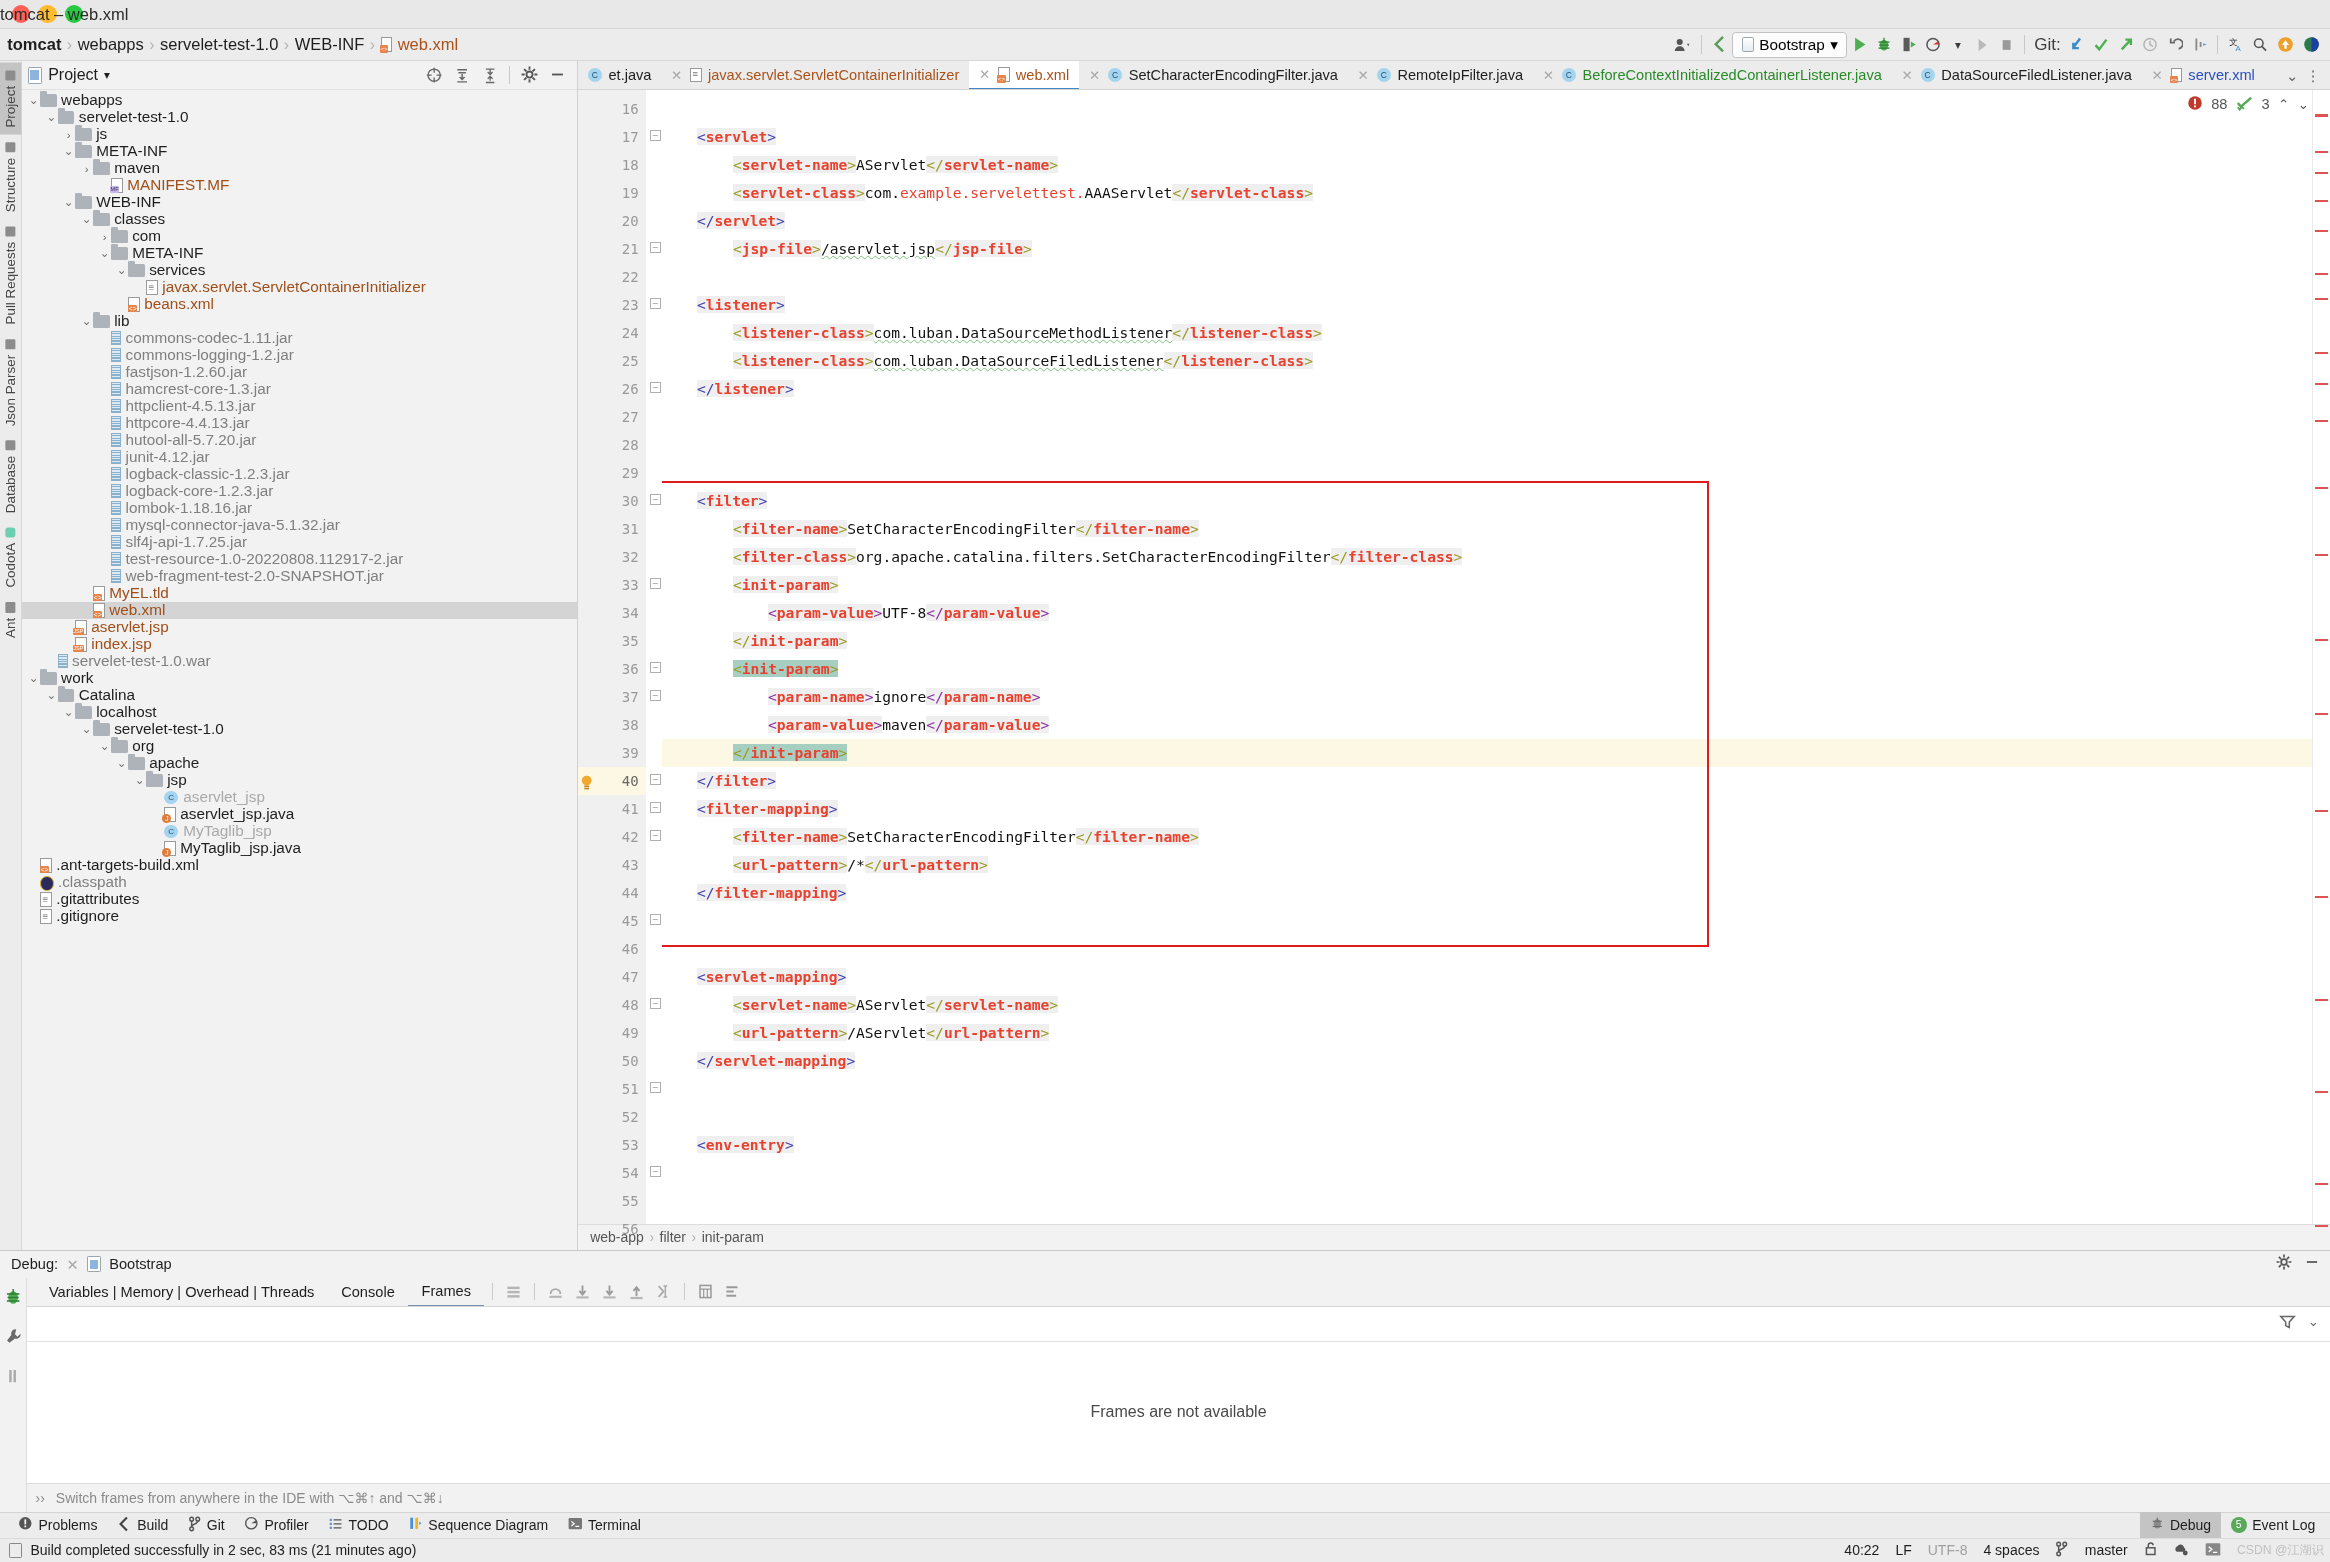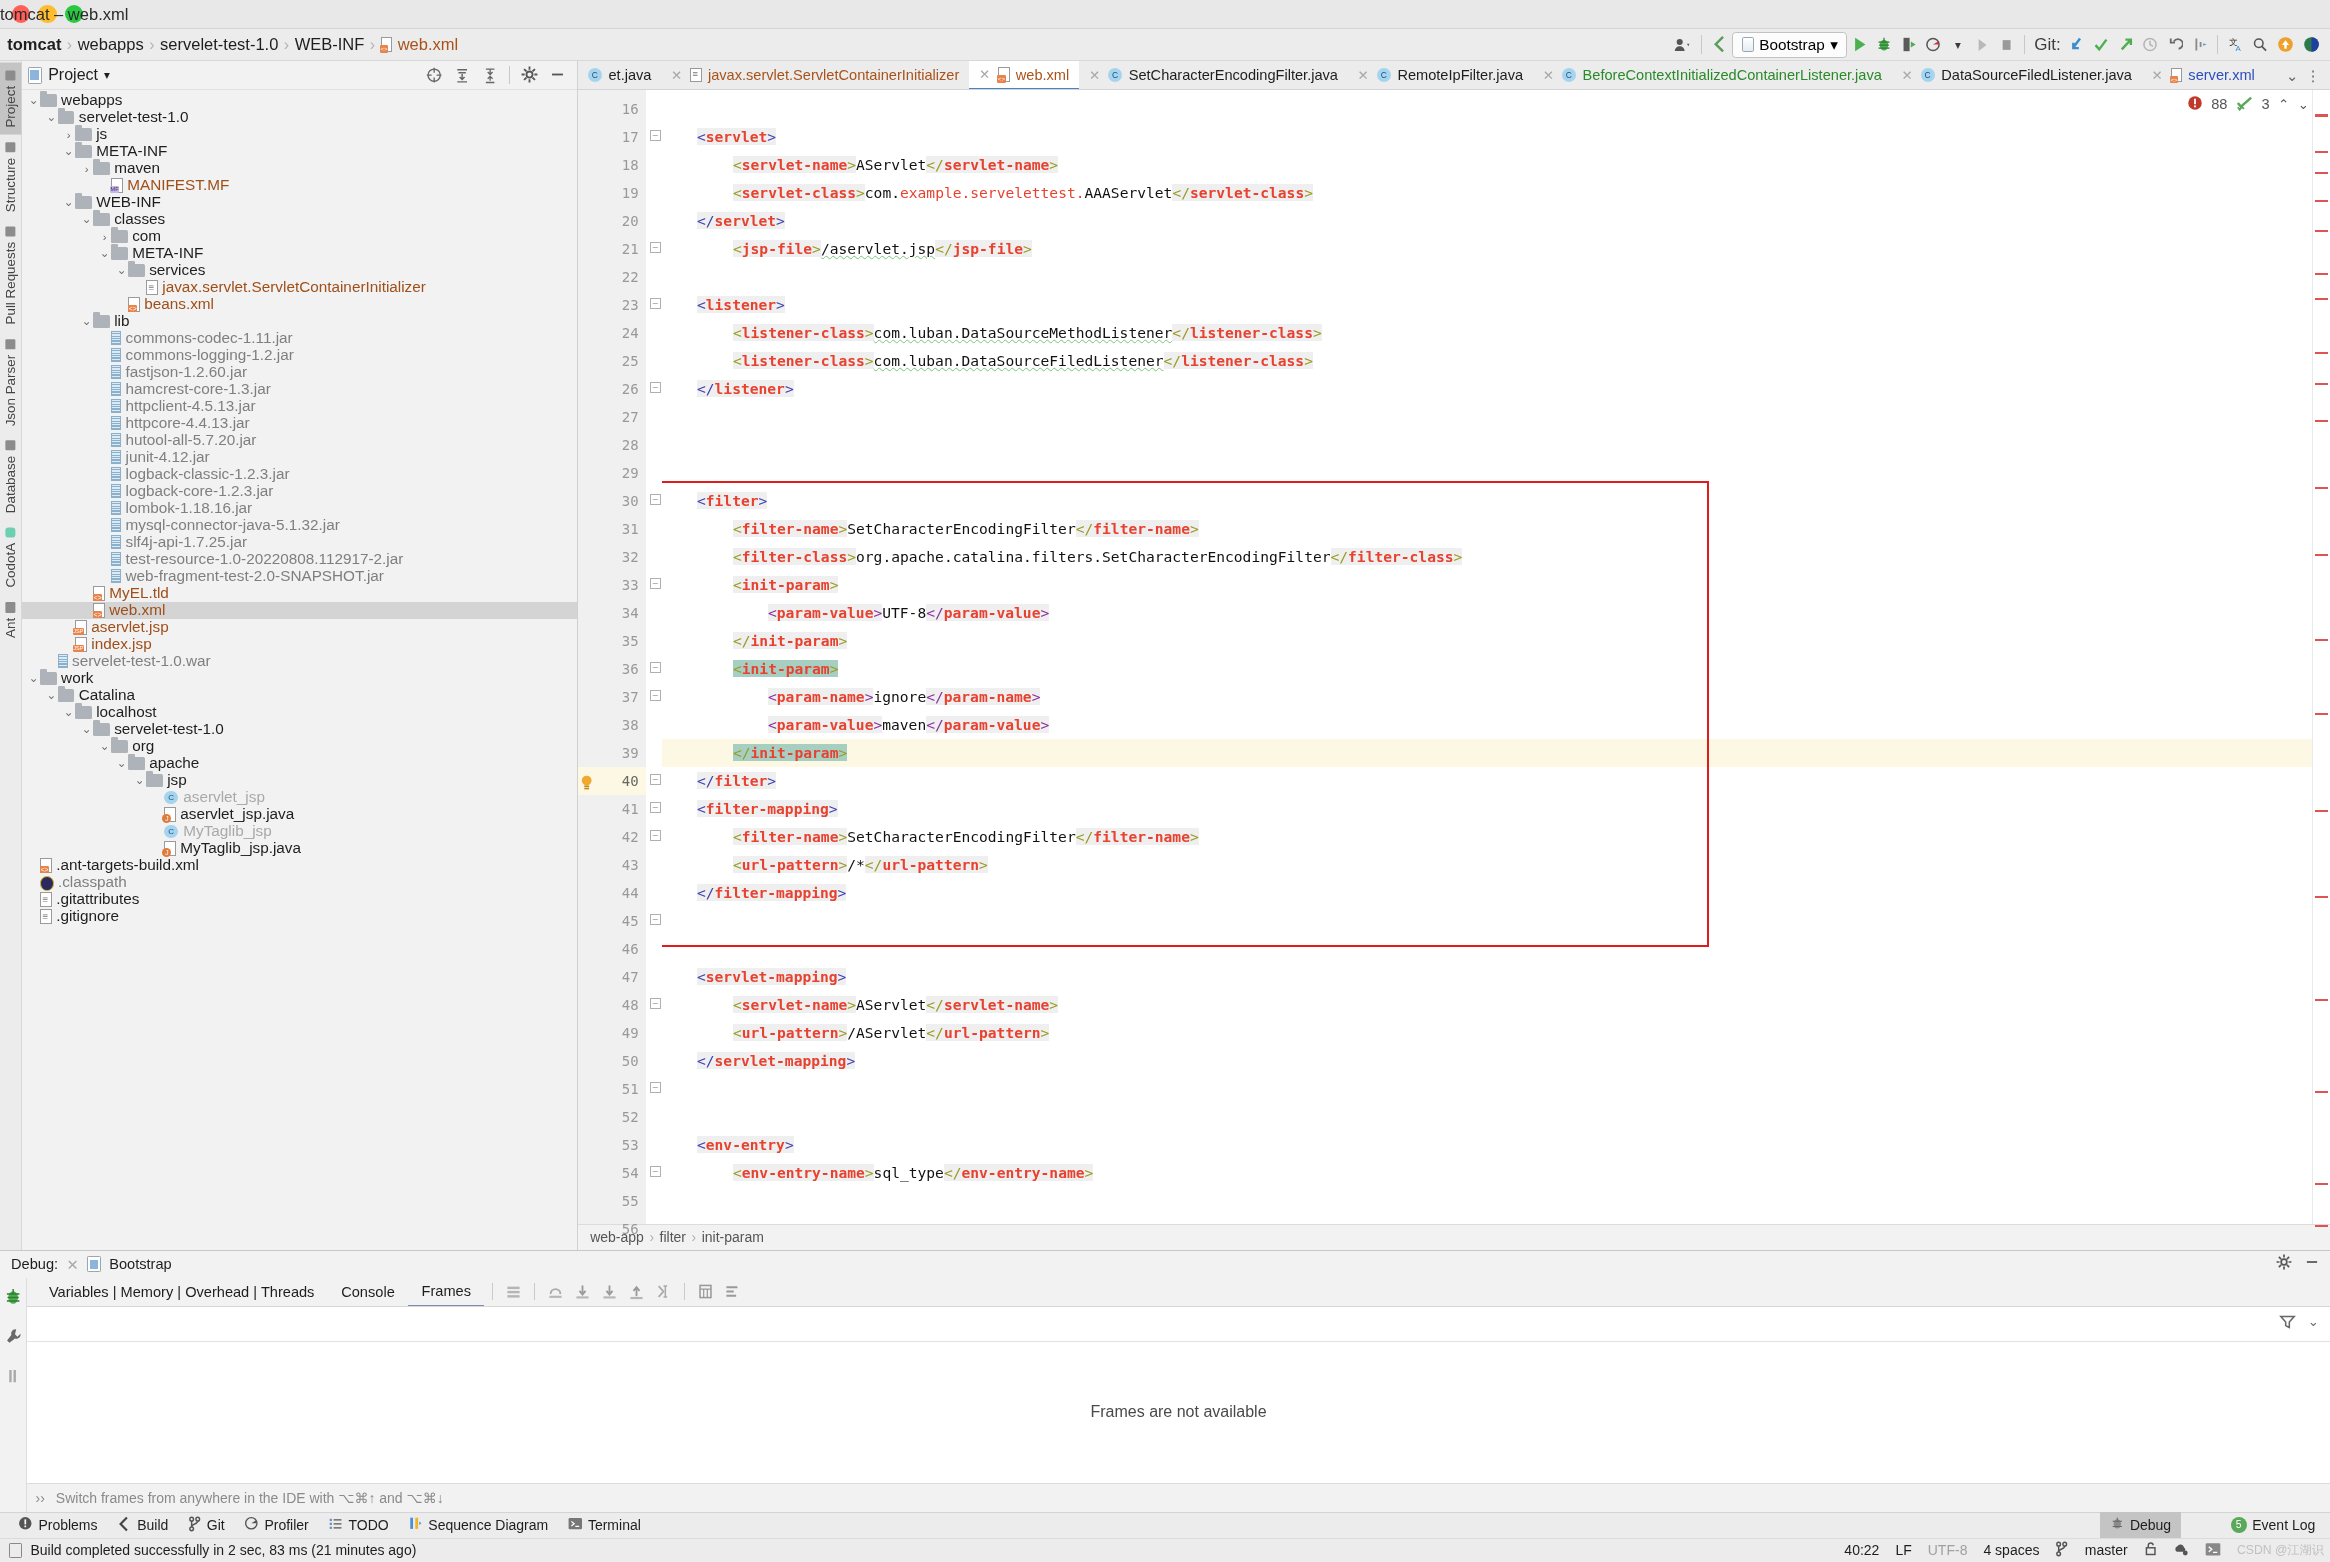--- a/index.html
+++ b/index.html
@@ -234,21 +234,21 @@
     gap: 11px; padding-left: 8.5px; font-size: 14px; color: #8a8a8a; flex: none;
   }
 
   
   .toolbar-bottom {
     height: 26px; background: #ececec; border-top: 0.6px solid #d4d4d4;
     display: flex; align-items: center; gap: 0; padding-left: 8.5px; flex: none; position: relative;
   }
   .twbtn { display: flex; align-items: center; gap: 5.5px; padding: 0 9.8px; font-size: 14px; color: #1e1e1e; height: 26px; }
   .twbtn.active { background: #c4c4c4; }
-  .twright { position: absolute; right: 4.9px; display: flex; align-items: center; gap: 40px; }
+  .twright { position: absolute; right: 4.9px; display: flex; align-items: center; }
   .badge5 {
     width: 16px; height: 16px; border-radius: 50%; background: #5aa85a; color:#fff;
     font-size: 10.4px; line-height: 16px; text-align: center;
   }
 
   
   .statusbar {
     height: 24.4px; background: #ececec; border-top: 0.6px solid #dcdcdc;
     display: flex; align-items: center; padding-left: 8.5px; font-size: 14px; color: #1e1e1e; flex: none;
     position: relative;
@@ -883,21 +883,20 @@
             <div class="cline" style="padding-left: 35px;"><span class="br tg">&lt;/</span><span class="tn tg">filter-mapping</span><span class="br tg">&gt;</span></div>
             <div class="cline" style="padding-left: 35px;">&nbsp;</div>
             <div class="cline" style="padding-left: 35px;">&nbsp;</div>
             <div class="cline" style="padding-left: 35px;"><span class="br tg">&lt;</span><span class="tn tg">servlet-mapping</span><span class="br tg">&gt;</span></div>
             <div class="cline" style="padding-left: 71px;"><span class="bro tg">&lt;</span><span class="tn tg">servlet-name</span><span class="bro tg">&gt;</span><span class="txt">AServlet</span><span class="bro tg">&lt;/</span><span class="tn tg">servlet-name</span><span class="bro tg">&gt;</span></div>
             <div class="cline" style="padding-left: 71px;"><span class="bro tg">&lt;</span><span class="tn tg">url-pattern</span><span class="bro tg">&gt;</span><span class="txt">/AServlet</span><span class="bro tg">&lt;/</span><span class="tn tg">url-pattern</span><span class="bro tg">&gt;</span></div>
             <div class="cline" style="padding-left: 35px;"><span class="br tg">&lt;/</span><span class="tn tg">servlet-mapping</span><span class="br tg">&gt;</span></div>
             <div class="cline" style="padding-left: 35px;">&nbsp;</div>
             <div class="cline" style="padding-left: 35px;">&nbsp;</div>
             <div class="cline" style="padding-left: 35px;"><span class="br tg">&lt;</span><span class="tn tg">env-entry</span><span class="br tg">&gt;</span></div>
-            <div class="cline" style="padding-left: 71px;"><span class="bro tg">&lt;</span><span class="tn tg">env-entry-name</span><span class="bro tg">&gt;</span><span class="txt">sql_type</span><span class="bro tg">&lt;/</span><span class="tn tg">env-entry-name</span><span class="bro tg">&gt;</span></div>
             <div class="redbox" style="left: -49px; top: 391px; width: 1096px; height: 466px;"></div>
           </div>
         <div class="markgut">
           <div class="mark" style="top:24.4px;"></div>
           <div class="mark" style="top:61px;"></div>
           <div class="mark" style="top:82px;"></div>
           <div class="mark" style="top:110px;"></div>
           <div class="mark" style="top:140px;"></div>
           <div class="mark" style="top:183px;"></div>
           <div class="mark" style="top:208px;"></div>

